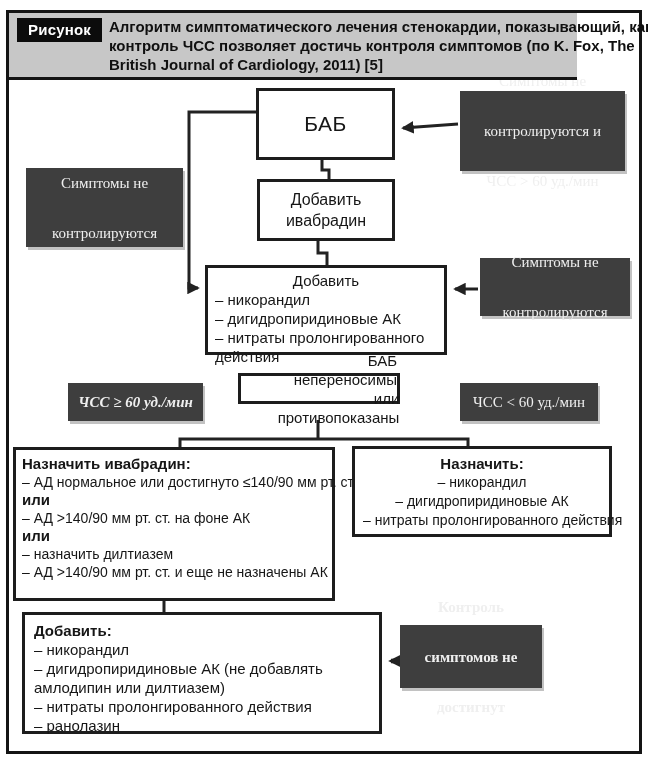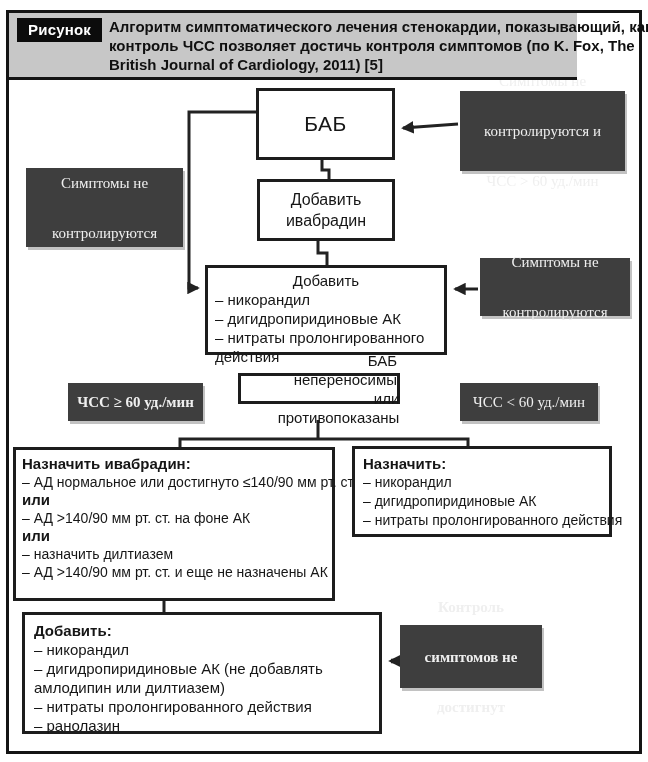--- a/index.html
+++ b/index.html
@@ -40,29 +40,29 @@
   .dbox.bold { font-weight:bold; }
 
   .node-bab { left:256px; top:88px; width:139px; height:72px; font-size:21px; letter-spacing:0.5px; }
   .node-add-iva { left:257px; top:179px; width:138px; height:62px; font-size:16px; line-height:21px; }
   .node-add-drugs { left:205px; top:265px; width:242px; height:90px; font-size:15px; line-height:19px; padding:3px 7px; }
   .node-add-drugs .ttl { text-align:center; }
   .node-bab-intol { left:238px; top:373px; width:162px; height:31px; font-size:15px; line-height:19px;padding-left:39px; }
   .node-presc-iva { left:13px; top:447px; width:322px; height:154px; font-size:14px; line-height:18px; padding:5px 6px; }
   .node-presc-iva div { white-space:nowrap; }
   .node-presc { left:352px; top:446px; width:260px; height:91px; font-size:14px; line-height:19px; padding:5px 8px; }
-  .node-presc div { white-space:nowrap; }
+  .node-presc div { white-space:nowrap;text-align:center; }
   .node-add-final { left:22px; top:612px; width:360px; height:122px; font-size:15px; line-height:19px; padding:6px 9px; }
 
   .b { font-weight:bold; font-size:15px; }
 
   .cond-hr-high { left:460px; top:91px; width:165px; height:80px; }
   .cond-hr-low { left:26px; top:168px; width:157px; height:79px; }
   .cond-sympt { left:480px; top:258px; width:150px; height:58px; }
-  .cond-ge60 { left:68px; top:383px; width:135px; height:38px; }
+  .cond-ge60 { left:68px; top:383px; width:135px; height:38px;font-style:italic; }
   .cond-lt60 { left:460px; top:383px; width:138px; height:38px; }
   .cond-ctrl { left:400px; top:625px; width:142px; height:63px; font-size:15px; }
 </style>
 </head>
 <body>
 
 <div class="canvas">
   <div class="frame"></div>
 
   <div class="header">

